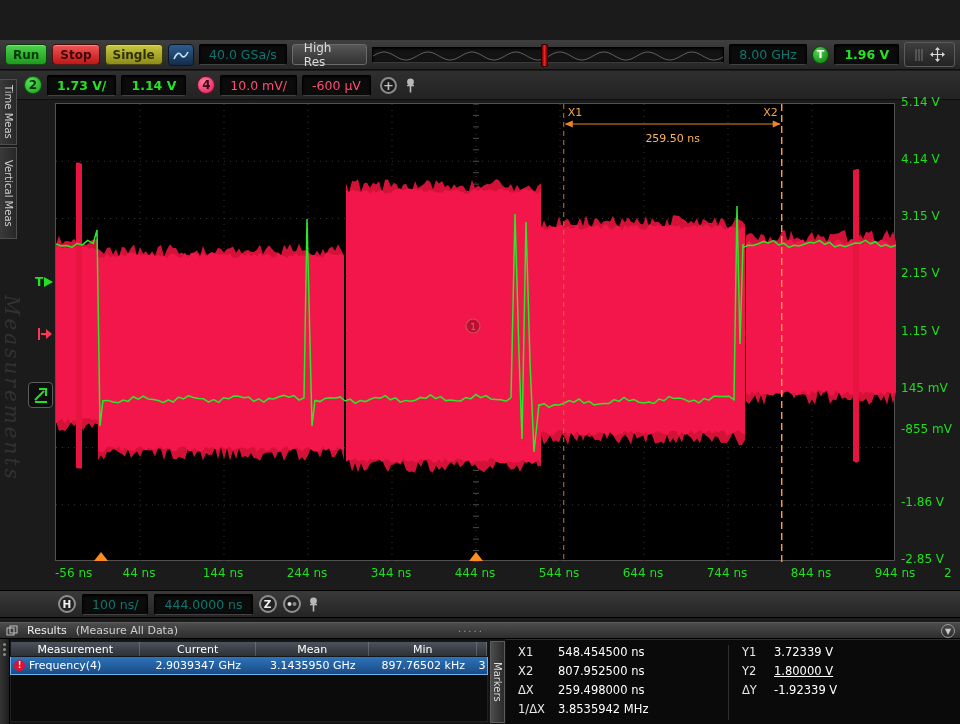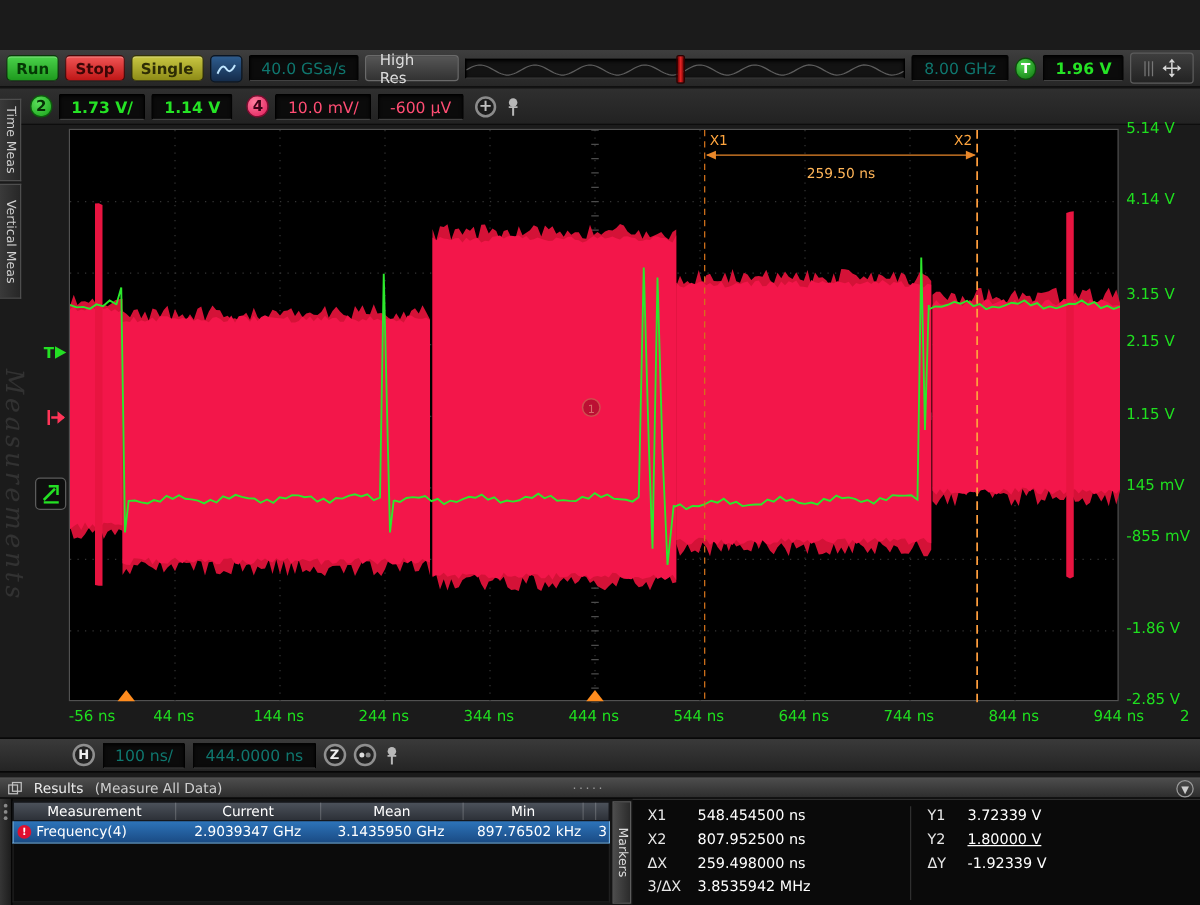--- a/index.html
+++ b/index.html
@@ -343,21 +343,21 @@
         <text x="616.73094" y="38" fill="#ffb558" font-size="11" text-anchor="middle" font-family="&quot;DejaVu Sans&quot;,sans-serif">259.50 ns</text>
         <circle cx="417" cy="222" r="7" fill="rgba(60,0,0,.3)" stroke="#cf4f4f" stroke-width="1.2"></circle>
         <text x="417" y="226" fill="#d86a6a" font-size="9" text-anchor="middle" font-family="&quot;DejaVu Sans&quot;,sans-serif">1</text>
         <path d="M38,457 L52,457 L45,448 Z" fill="#ff8c1e"></path>
         <path d="M413,457 L427,457 L420,448 Z" fill="#ff8c1e"></path>
       </svg>
   </div>
   <div id="ylabs">
       <div class="ylab" style="top: 95px;">5.14 V</div>
       <div class="ylab" style="top: 152.125px;">4.14 V</div>
-      <div class="ylab" style="top: 209.25px; margin-top: 19px;">3.15 V</div>
+      <div class="ylab" style="top: 209.25px;">3.15 V</div>
       <div class="ylab" style="top: 266.375px;">2.15 V</div>
       <div class="ylab" style="top: 323.5px;">1.15 V</div>
       <div class="ylab" style="top: 380.625px;">145 mV</div>
       <div class="ylab" style="top: 422px;">-855 mV</div>
       <div class="ylab" style="top: 494.875px;">-1.86 V</div>
       <div class="ylab" style="top: 552px;">-2.85 V</div>
     </div>
   <div class="abs xlabs" id="xlabs">
       <span class="xlab" style="left: 0px; transform: none;">-56 ns</span>
       <span class="xlab" style="left: 84px;">44 ns</span>
@@ -407,21 +407,21 @@
       <i></i>
         <i></i>
         <i></i>
     </div>
 
     <div class="mtable">
       <div class="mhead" id="mhead">
           <div style="width: 130px;">Measurement</div>
           <div style="width: 116px;">Current</div>
           <div style="width: 114px;">Mean</div>
-          <div style="width: 96px;">Min</div>
+          <div style="width: 108px;">Min</div>
           <div style="width: 10px;"></div>
         </div>
       <div class="mrowsel" id="mrow">
           <div class="mname" style="width: 130px;">
             <span class="warnicon">!</span>
             <span>Frequency(4)</span>
           </div>
           <div style="width: 116px;">2.9039347 GHz</div>
           <div style="width: 114px;">3.1435950 GHz</div>
           <div style="width: 108px;">897.76502 kHz</div>
@@ -433,21 +433,21 @@
     <div class="mtab">Markers</div>
 
     <div class="mread" id="mread">
       <div class="mdivider"></div>
     <div class="mlabel" style="left: 12px; top: 5px;">X1</div>
         <div class="mvalue" style="left: 52px; top: 5px;">548.454500 ns</div>
         <div class="mlabel" style="left: 12px; top: 24px;">X2</div>
         <div class="mvalue" style="left: 52px; top: 24px;">807.952500 ns</div>
         <div class="mlabel" style="left: 12px; top: 43px;">ΔX</div>
         <div class="mvalue" style="left: 52px; top: 43px;">259.498000 ns</div>
-        <div class="mlabel" style="left: 12px; top: 62px;">3/ΔX</div>
+        <div class="mlabel" style="left: 12px; top: 62px;">1/ΔX</div>
         <div class="mvalue" style="left: 52px; top: 62px;">3.8535942 MHz</div>
         <div class="mlabel" style="left: 236px; top: 5px;">Y1</div>
         <div class="mvalue" style="left: 268px; top: 5px;">3.72339 V</div>
         <div class="mlabel" style="left: 236px; top: 24px;">Y2</div>
         <div class="mvalue" style="left: 268px; top: 24px; text-decoration: underline;">1.80000 V</div>
         <div class="mlabel" style="left: 236px; top: 43px;">ΔY</div>
         <div class="mvalue" style="left: 268px; top: 43px;">-1.92339 V</div>
       </div>
   </div>
 

